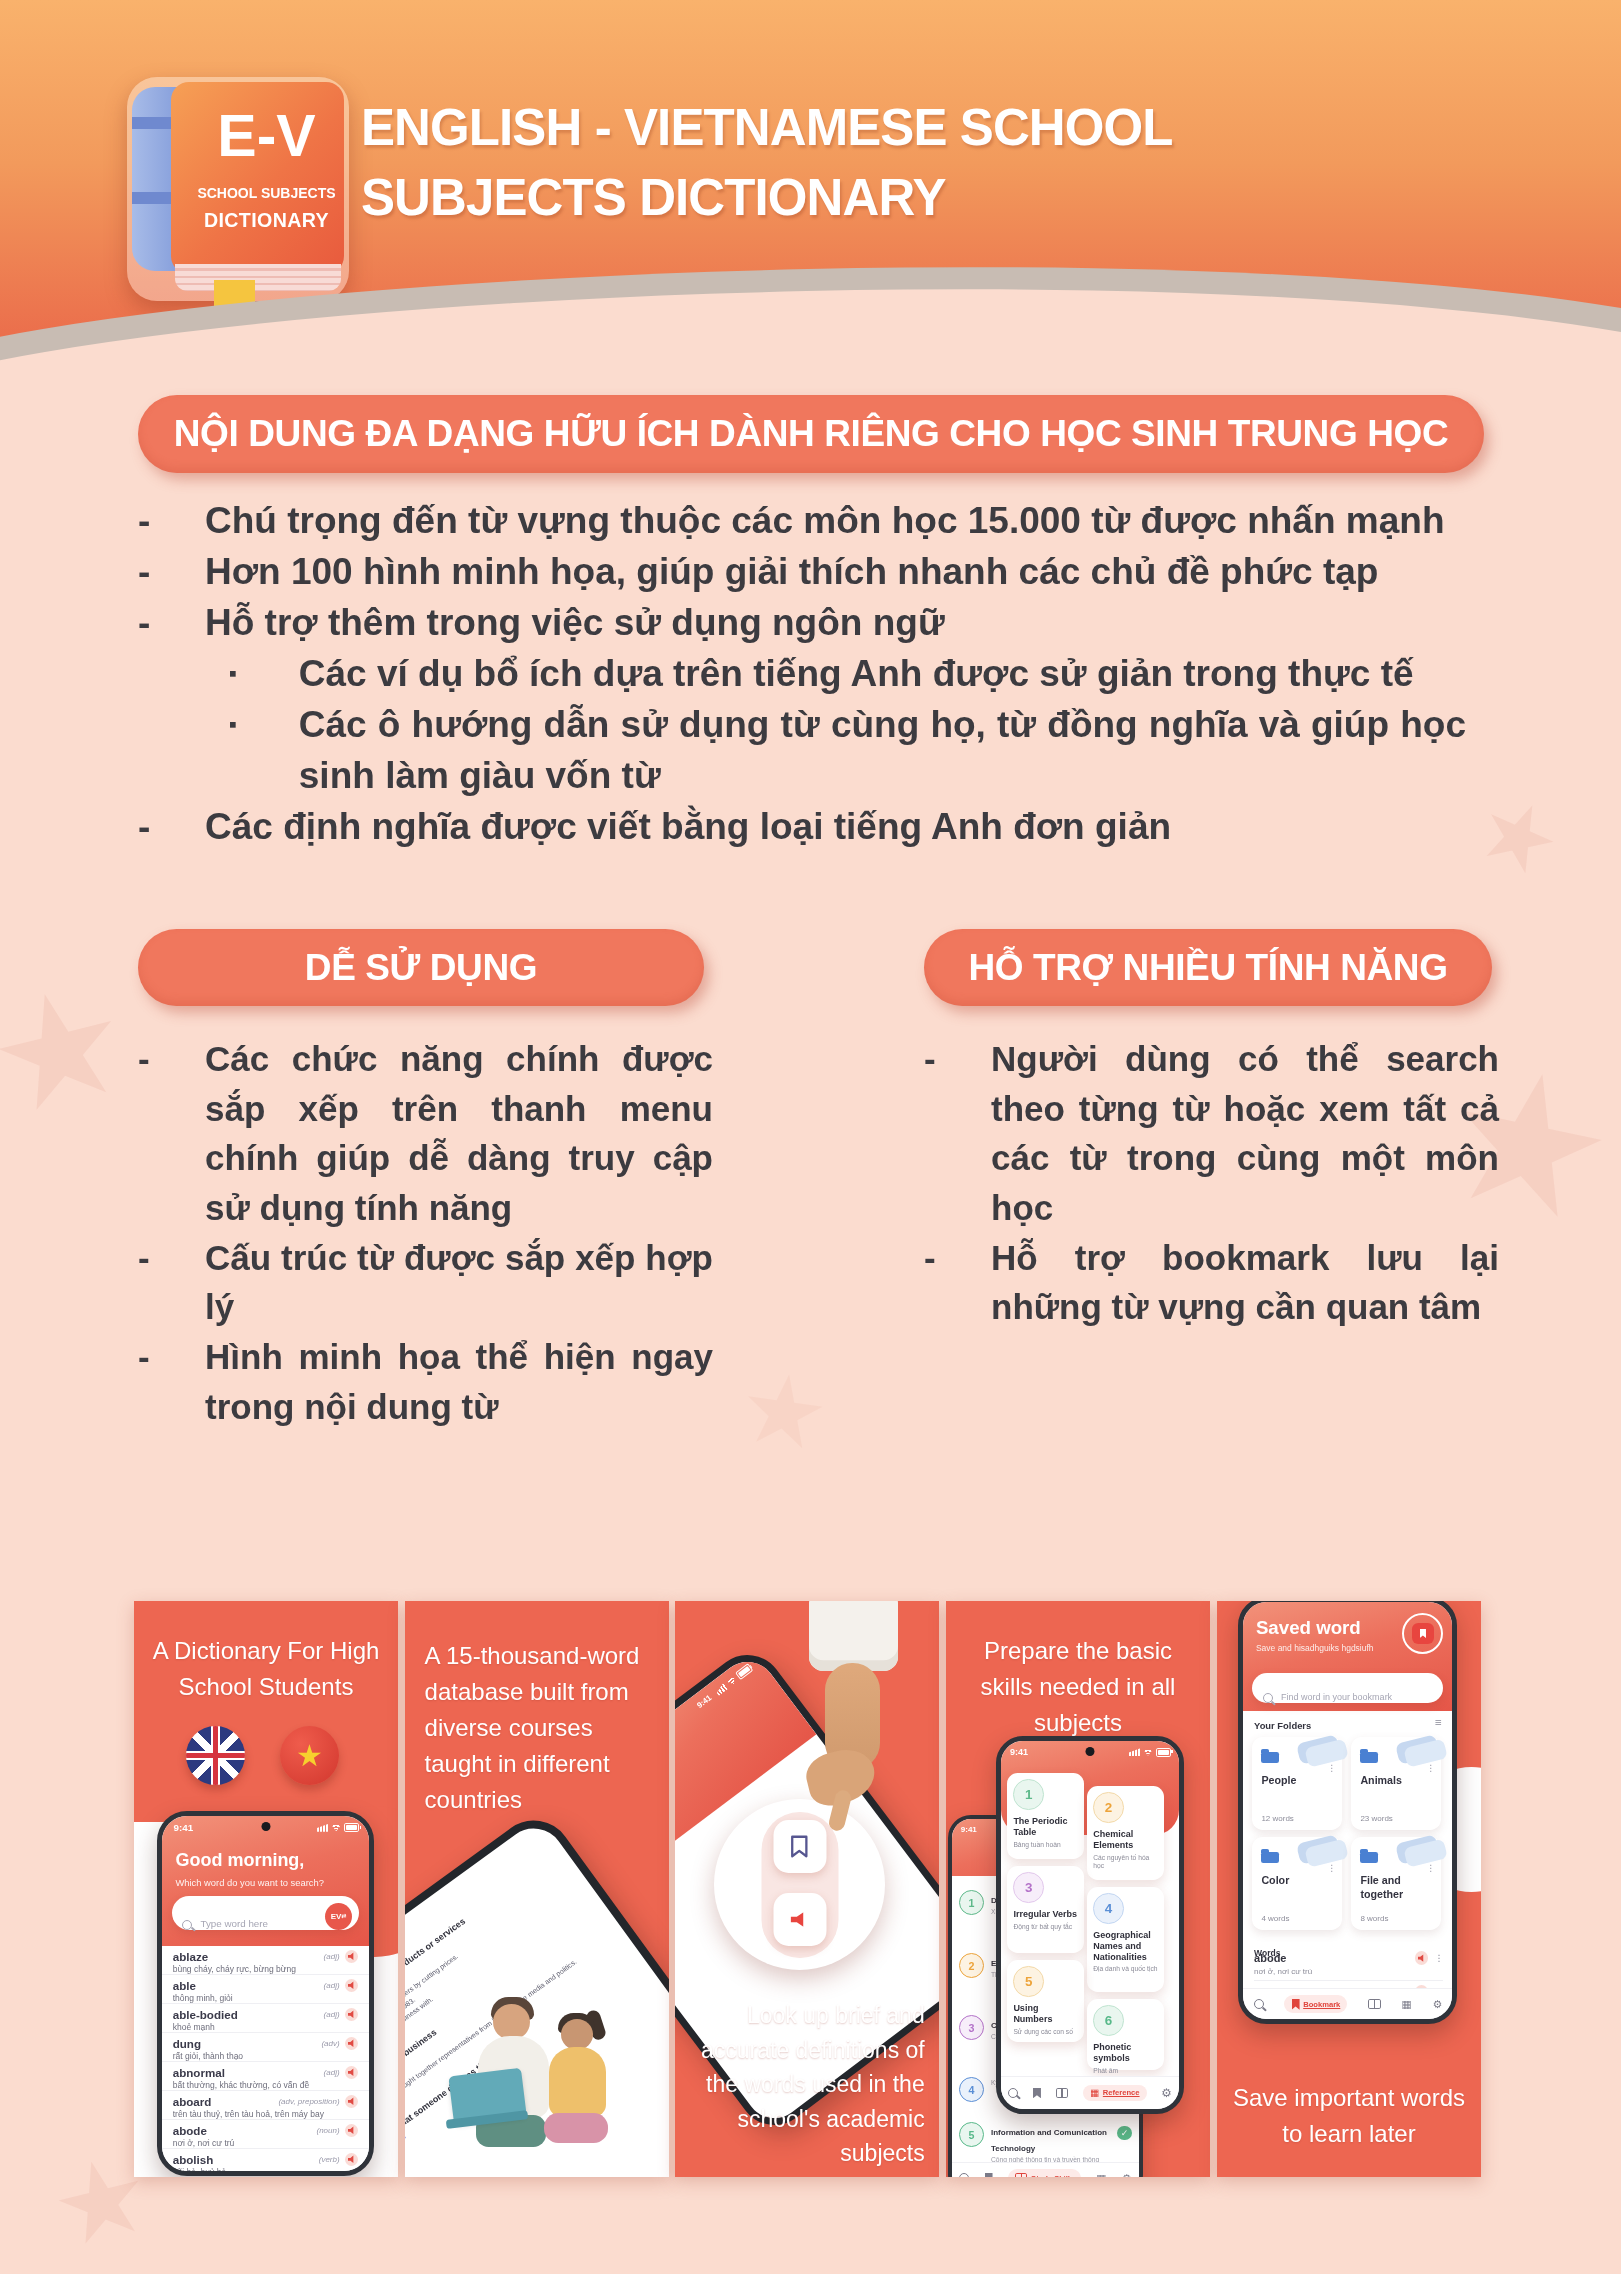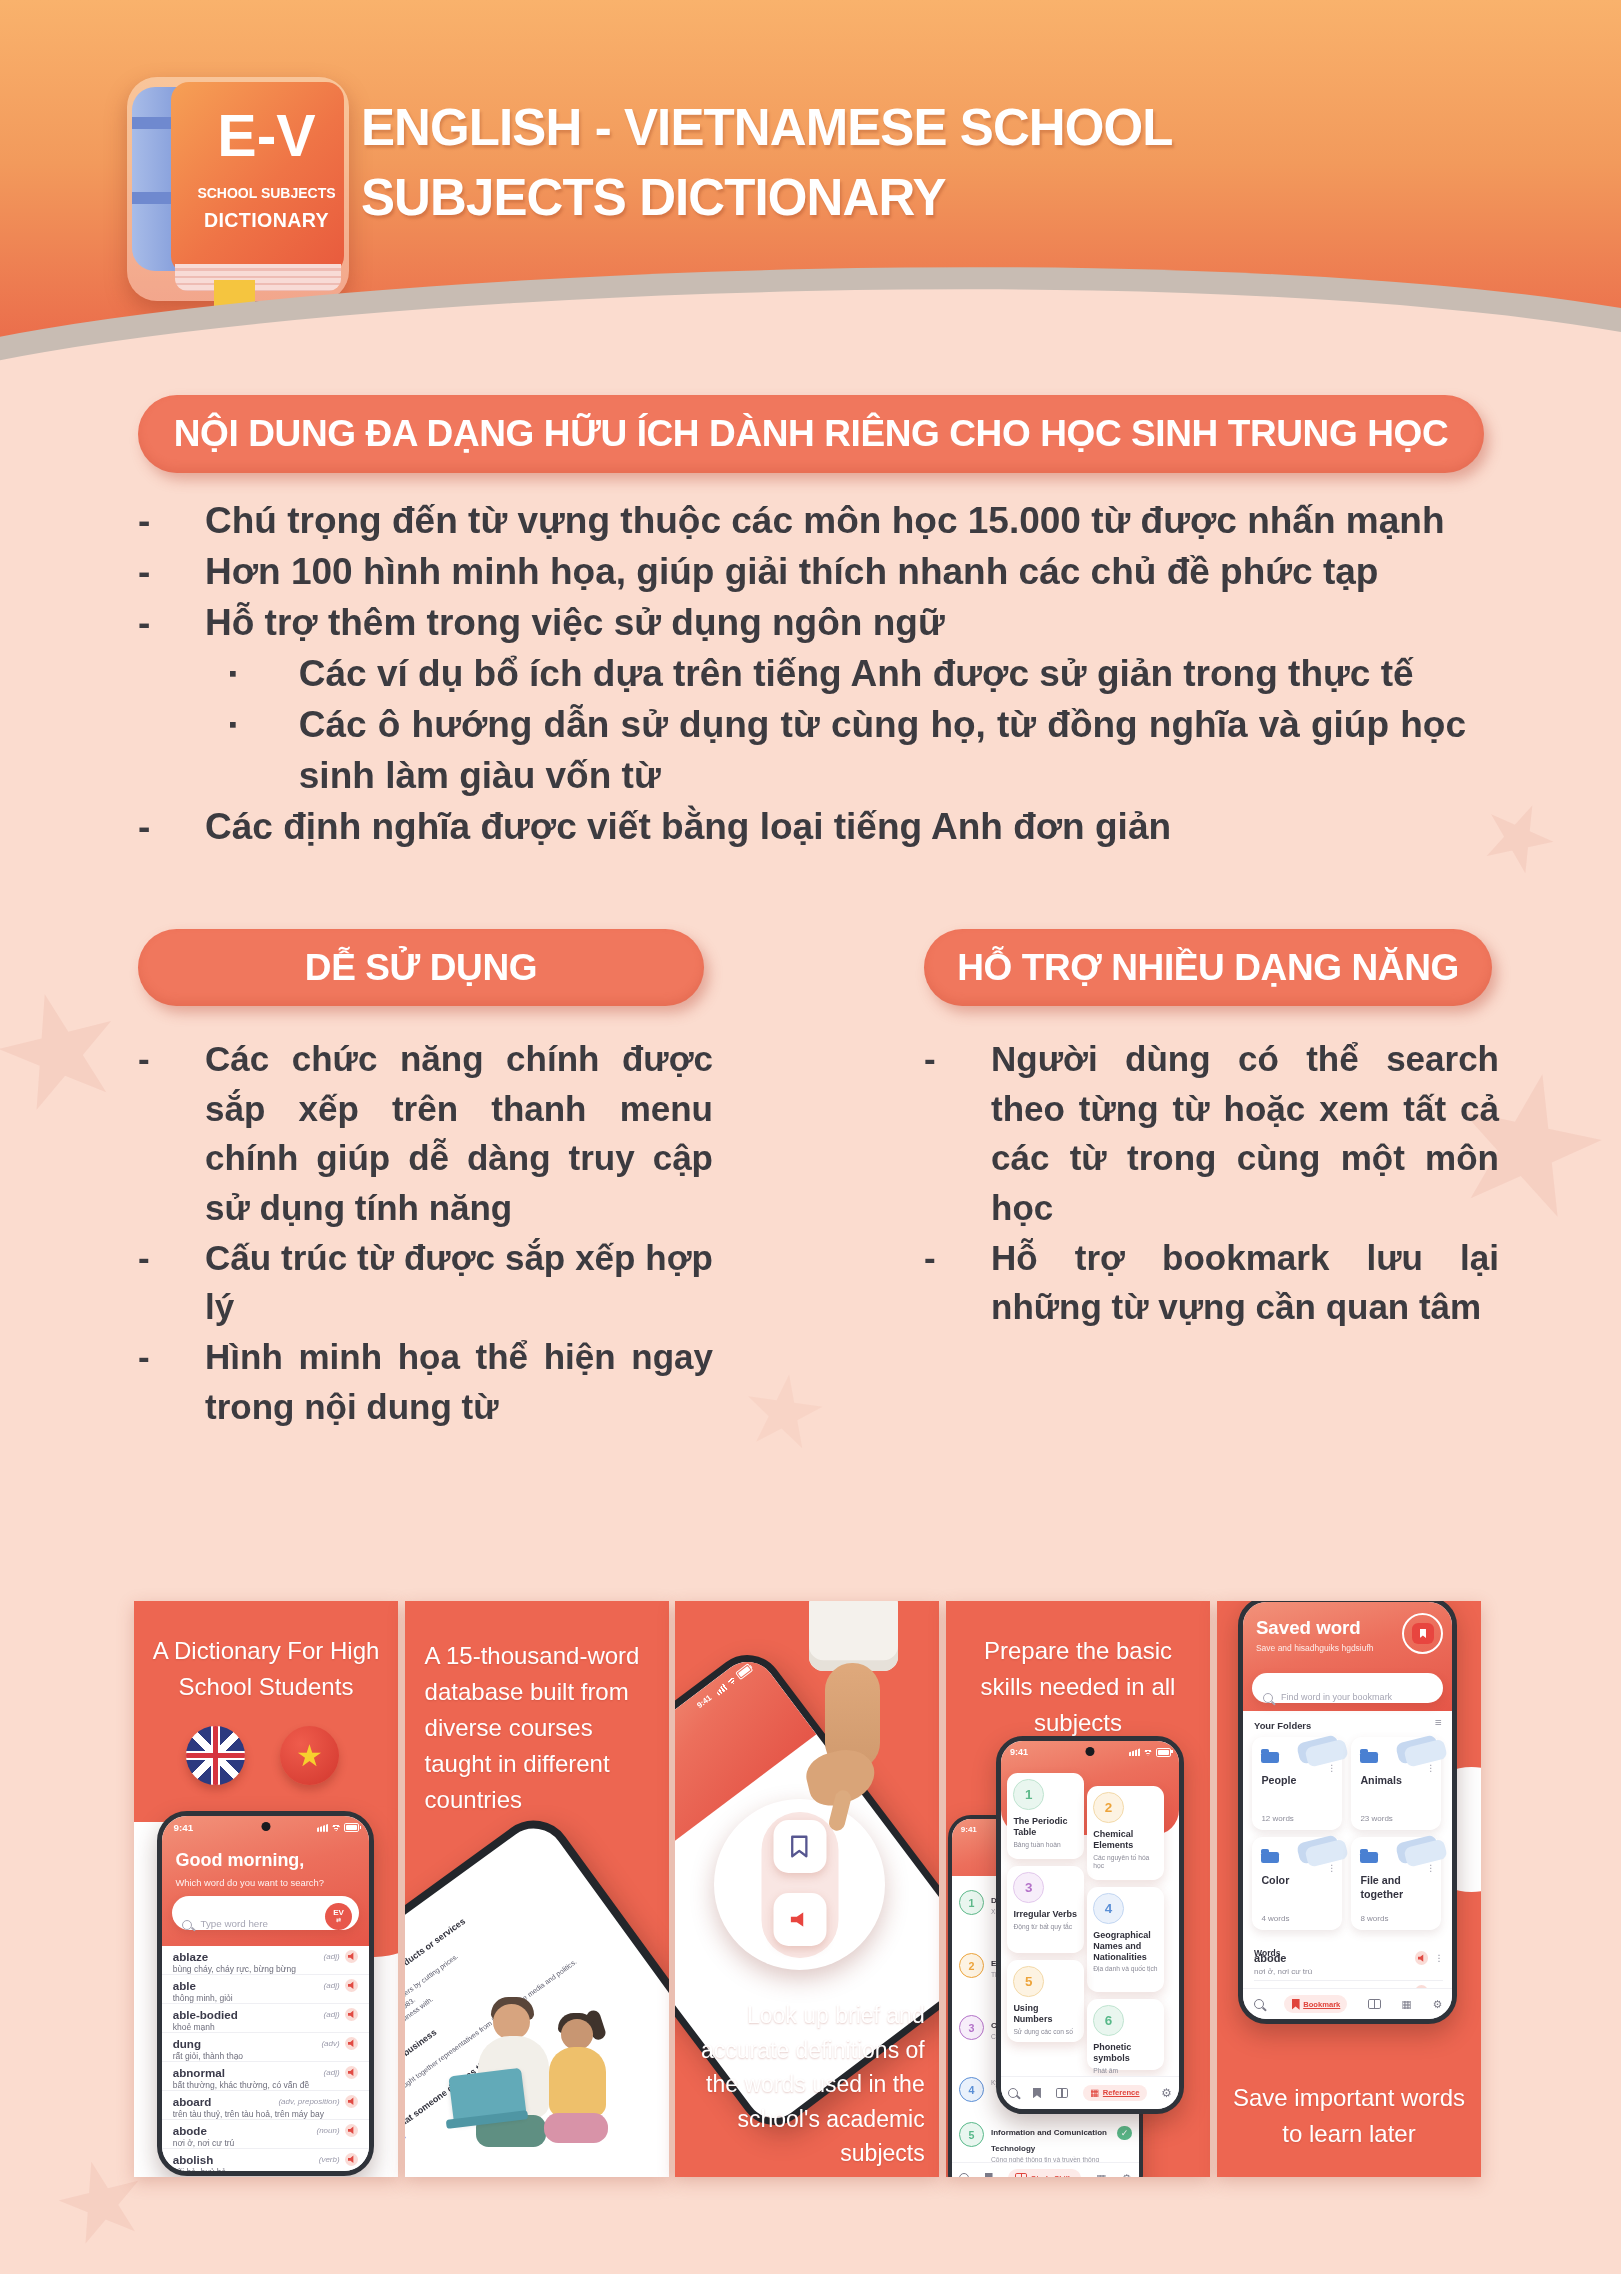--- a/index.html
+++ b/index.html
@@ -190,21 +190,21 @@
     <div class="bi">
         <span class="bm"></span>
         <span class="bt">Các định nghĩa được viết bằng loại tiếng Anh đơn giản</span>
       </div>
   </div>
 
   <div class="pill" style="left:138px;top:929px;width:566px;height:77px;font-size:37px;">
     <span>DỄ SỬ DỤNG</span>
   </div>
   <div class="pill" style="left:924px;top:929px;width:568px;height:77px;font-size:37px;">
-    <span>HỖ TRỢ NHIỀU DẠNG NĂNG</span>
+    <span>HỖ TRỢ NHIỀU TÍNH NĂNG</span>
   </div>
 
   <div class="blist" style="left:138px;top:1034px;width:575px;font-size:35px;line-height:1.42;">
     <div class="bi">
         <span class="bm"></span>
         <span class="bt">Các chức năng chính được sắp xếp trên thanh menu chính giúp dễ dàng truy cập sử dụng tính năng</span>
       </div>
     <div class="bi">
         <span class="bm"></span>
         <span class="bt">Cấu trúc từ được sắp xếp hợp lý</span>
@@ -248,21 +248,21 @@
             <i class="bars"></i>
             <i class="wif"></i>
             <i class="bat"></i>
           </span>
       </div>
       <div style="position:absolute;left:13.4px;top:34px;color:#fff;font-size:18px;font-weight:800;z-index:3;">Good morning,</div>
       <div style="position:absolute;left:13.4px;top:61px;color:rgba(255,255,255,.92);font-size:9.4px;z-index:3;">Which word do you want to search?</div>
       <div class="searchpill" style="left:9.8px;right:9.8px;top:80px;height:34px;z-index:3;">
         <i class="mgn"></i>
         <input placeholder="Type word here" style="">
-        <span style="flex:none;width:27px;height:27px;border-radius:50%;background:#e8574b;color:#fff;display:inline-flex;flex-direction:column;align-items:center;justify-content:center;font-weight:800;font-size:8px;line-height:1;margin-top:45px;">
+        <span style="flex:none;width:27px;height:27px;border-radius:50%;background:#e8574b;color:#fff;display:inline-flex;flex-direction:row;align-items:center;justify-content:center;font-weight:800;font-size:8px;line-height:1;margin-top:45px;">
           <span>EV</span>
             <span class="ic ic-swap" style="font-size:6.2px;"></span>
         </span>
       </div>
       <div style="position:absolute;left:0;right:0;top:130px;bottom:0;background:#fff;">
         <div class="wrow">
             <div class="r1">
               <span class="w">ablaze</span>
               <span class="wright">
                 <span class="pos">(adj)</span>

